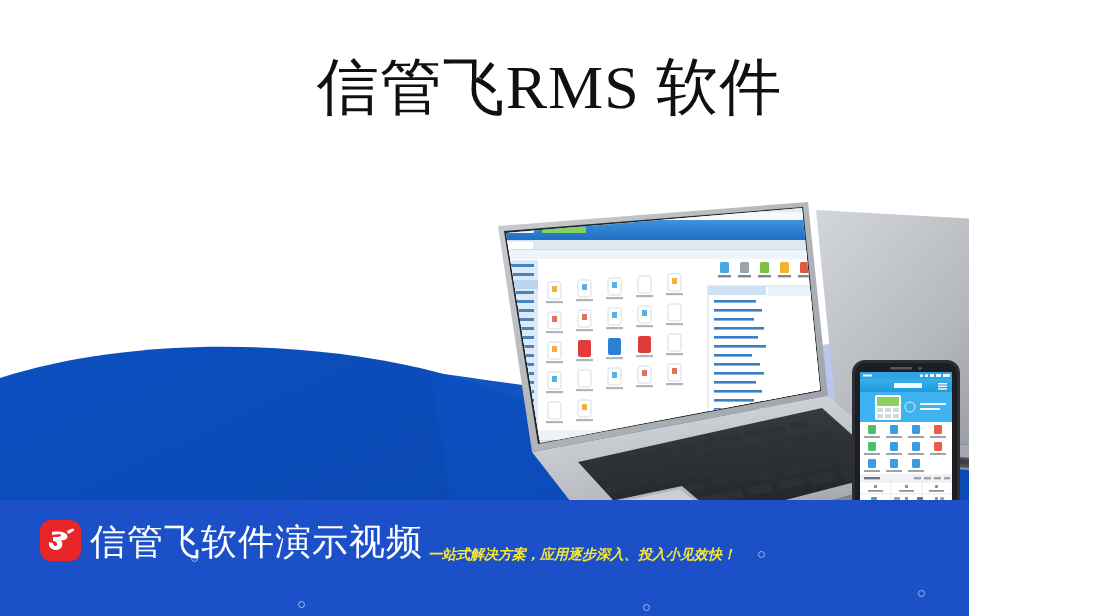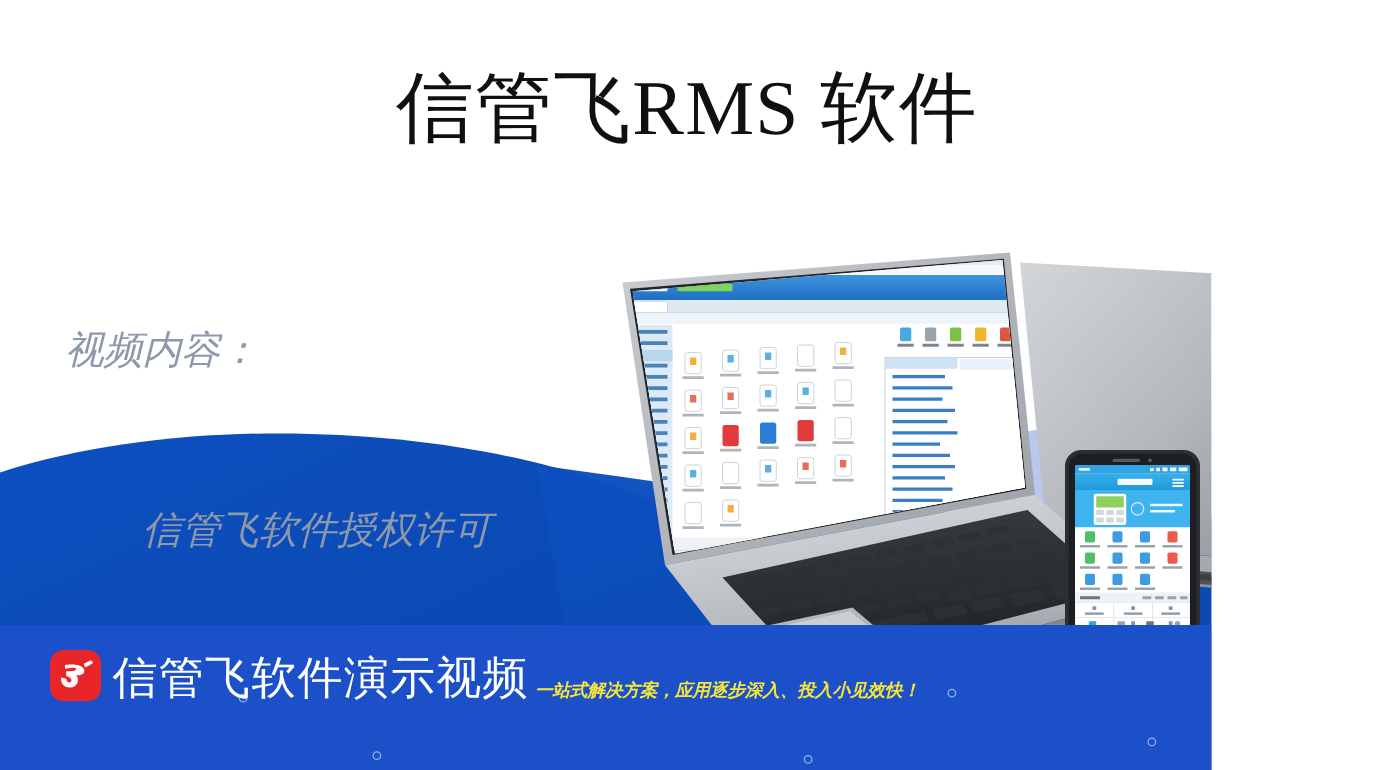--- a/index.html
+++ b/index.html
@@ -92,21 +92,21 @@
     font-size: 36px;
     line-height: 42px;
     color: #ffffff;
     letter-spacing: 1px;
     white-space: pre;
   }
   #banner-tagline {
     position: absolute;
     left: 428px;
     top: 545px;
-    font-family: Liberation Mono, monospace;
+    font-family: Liberation Sans, sans-serif;
     font-weight: bold;
     font-style: italic;
     font-size: 14px;
     line-height: 18px;
     color: #f5e63c;
     white-space: pre;
   }
 
   
   .dot {
@@ -145,24 +145,20 @@
              C 530 394, 560 420, 580 448
              L 520 616 L 0 616 Z" fill="url(#gUpper)"></path>
 
     <path d="M 430 372
              C 600 396, 820 430, 1099 406
              L 1099 616 L 470 616 Z" fill="url(#gUpper)" opacity="0.97"></path>
   </svg>
 
   <div id="title">信管飞RMS 软件</div>
 
-  <div id="subtitle-block">
-    <div id="subtitle-line1">视频内容：</div>
-    <div id="subtitle-line2">信管飞软件授权许可</div>
-  </div>
 
   <svg id="devices" viewBox="0 0 679 340" preserveAspectRatio="none">
     <defs>
       <linearGradient id="lidBack" x1="0" y1="0" x2="1" y2="1">
         <stop offset="0%" stop-color="#d3d6d9"></stop>
         <stop offset="55%" stop-color="#b4b8bd"></stop>
         <stop offset="100%" stop-color="#8f9398"></stop>
       </linearGradient>
       <linearGradient id="lidFront" x1="0" y1="0" x2="1" y2="1">
         <stop offset="0%" stop-color="#c9ccd0"></stop>

